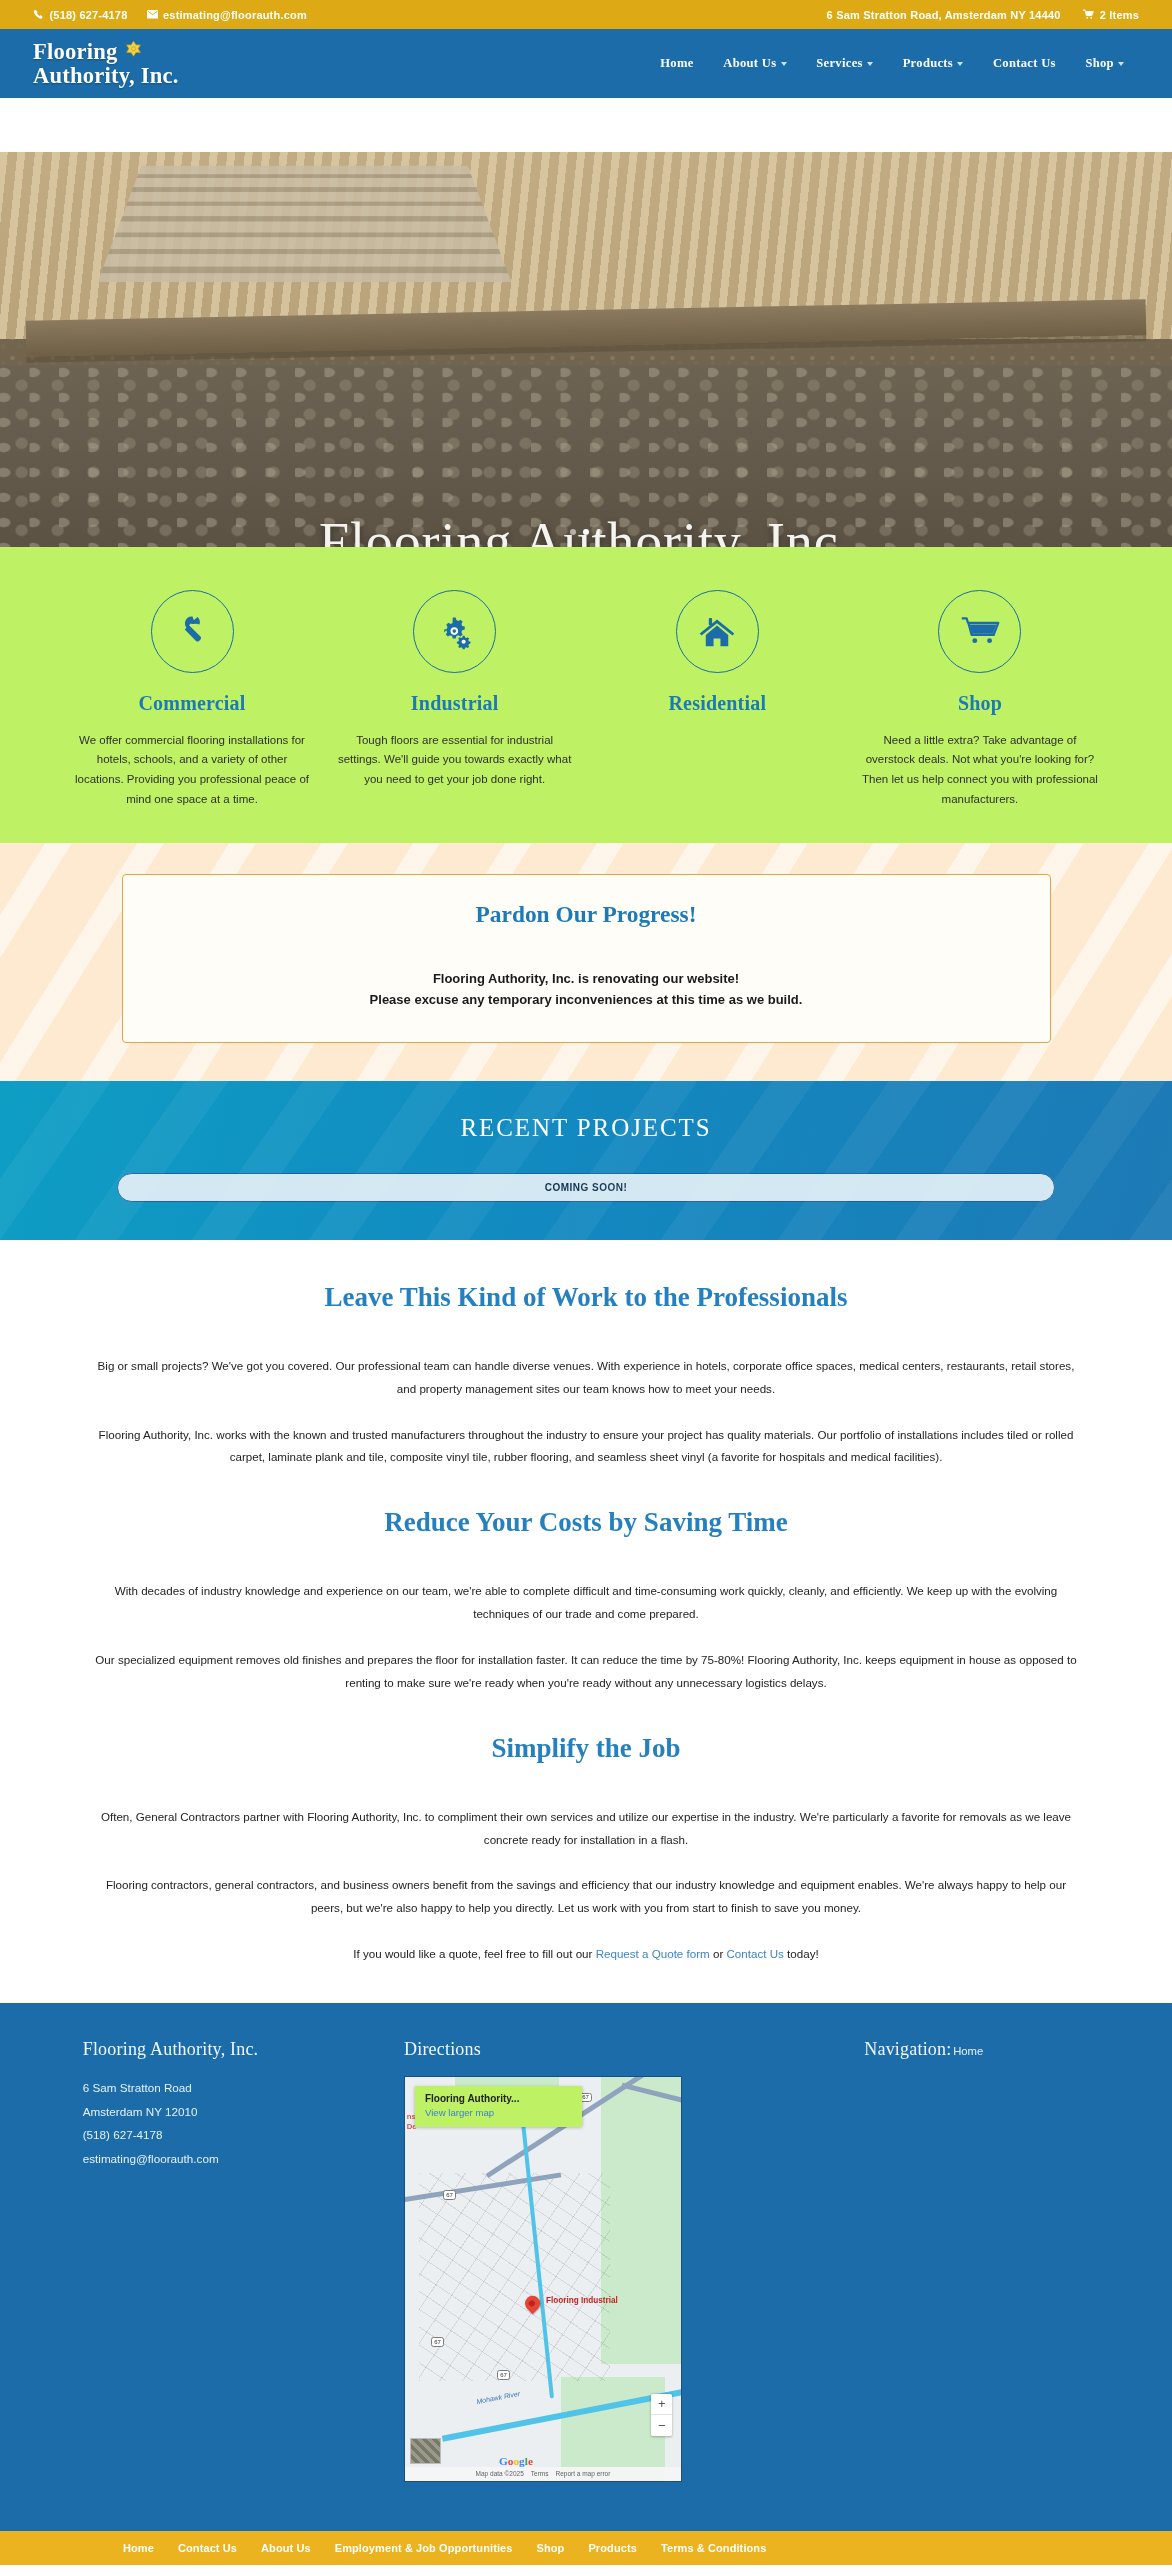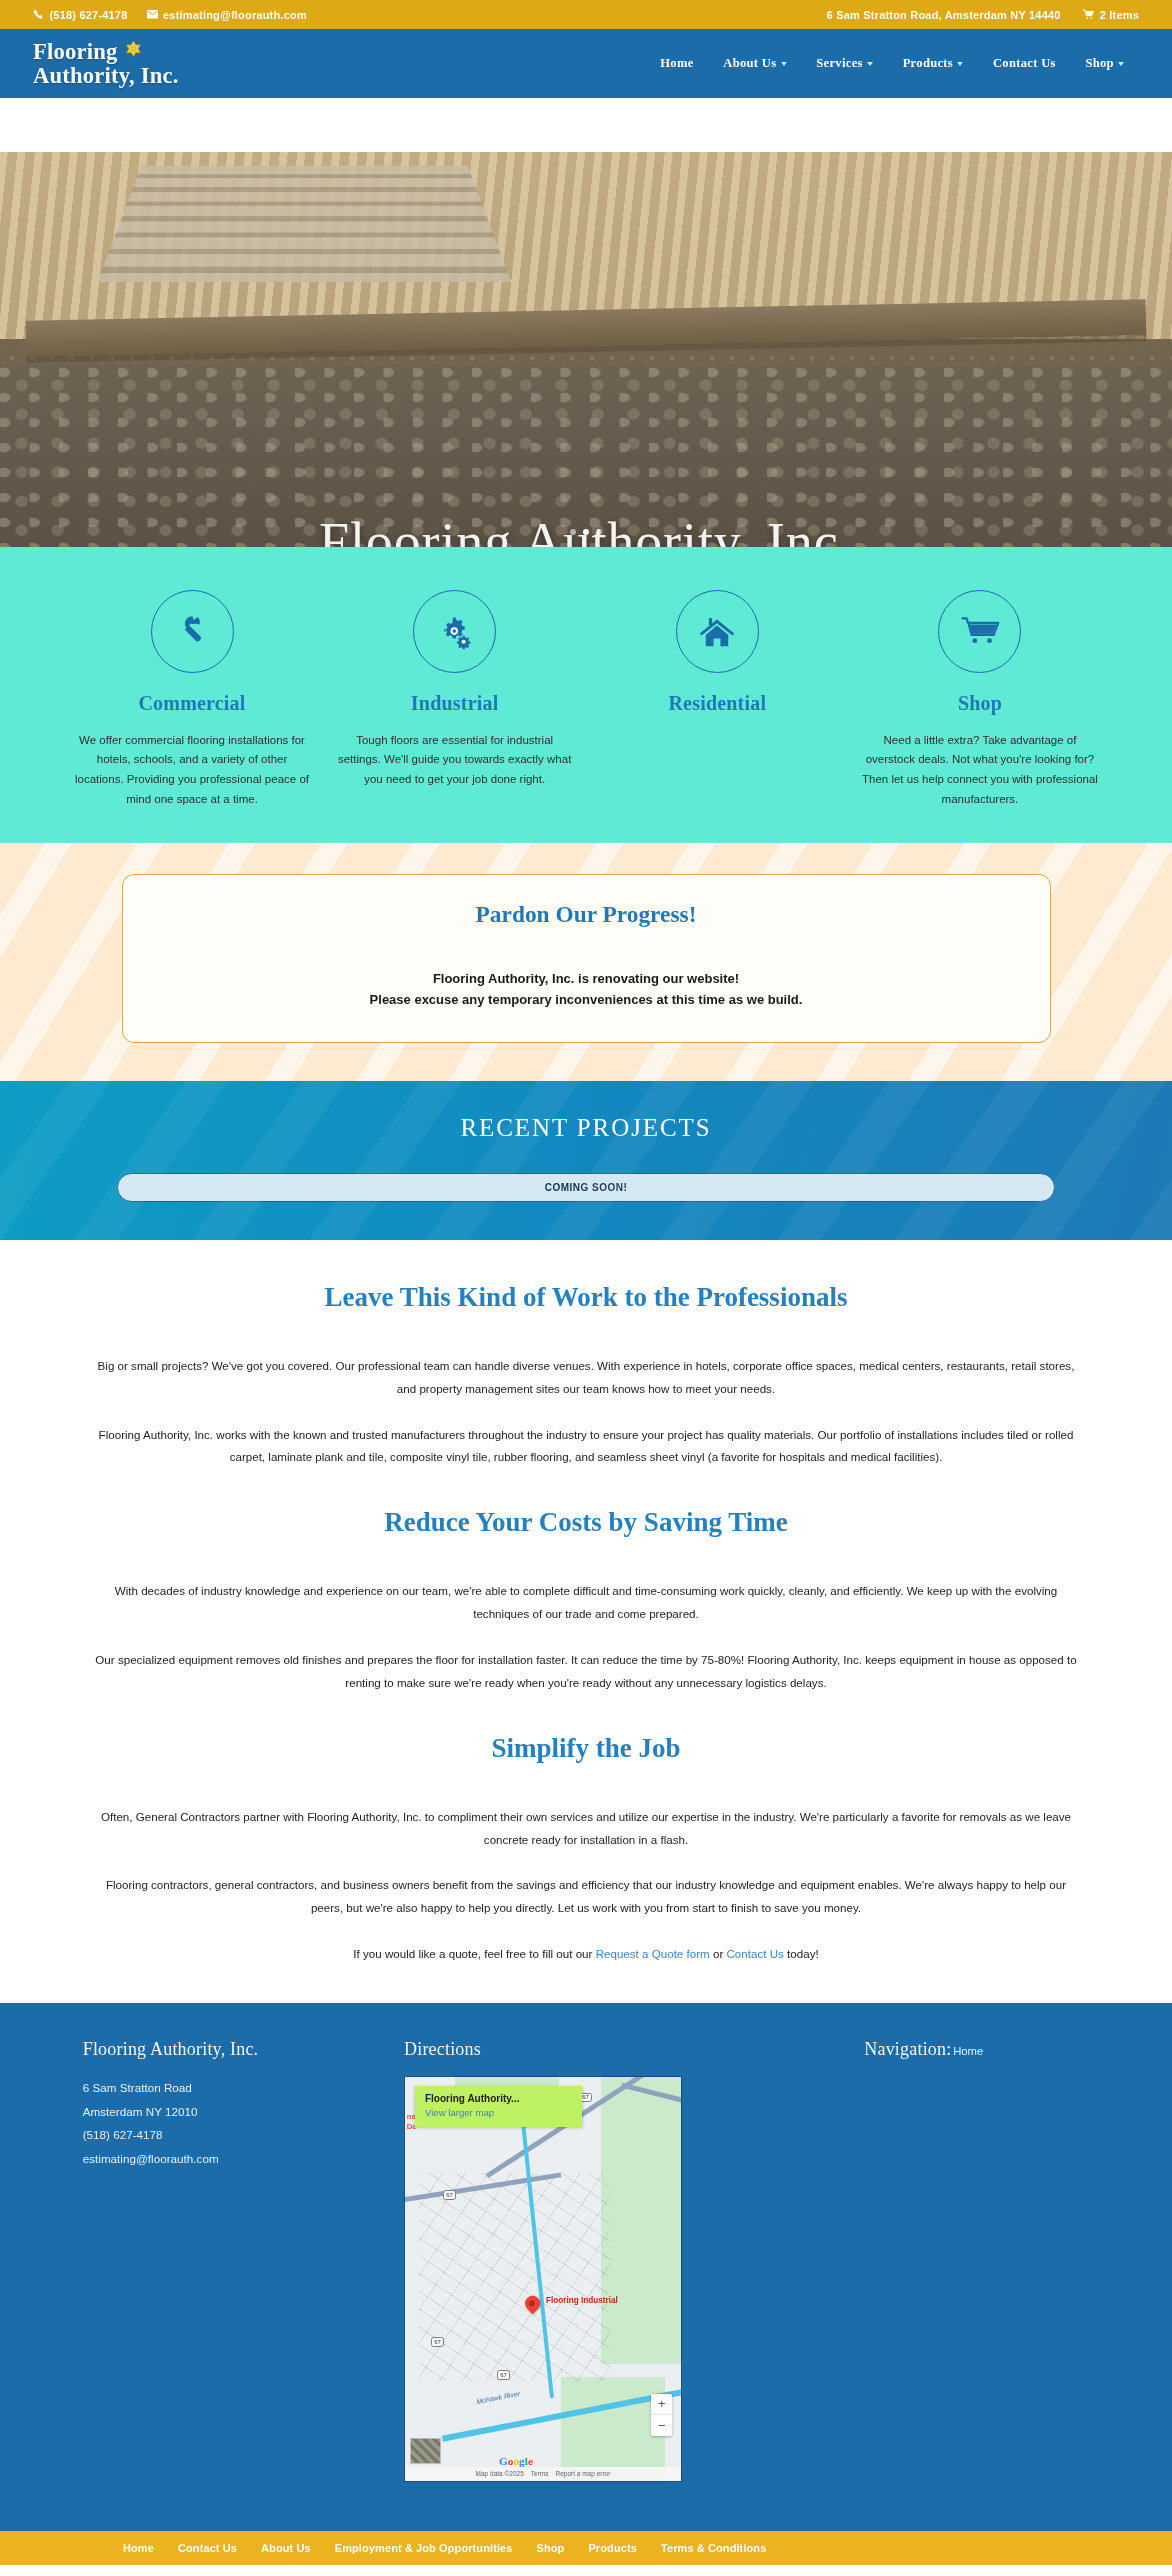--- a/index.html
+++ b/index.html
@@ -137,21 +137,21 @@
     line-height: 1;
   }
   .hero-dots {
     position: absolute; bottom: 12px; left: 0; right: 0;
     display: flex; justify-content: center; gap: 7px; z-index: 4;
   }
   .hero-dot { width: 6px; height: 6px; border-radius: 50%; background: rgba(255,255,255,.55); }
   .hero-dot.active { background: #ffffff; }
 
   
-  .cards-wrap { background: #5eead4; padding: 43px 13px 33px; }
+  .cards-wrap { background: #bef264; padding: 43px 13px 33px; }
   .cards {
     width: 1024px; margin: 0 auto;
     display: flex; justify-content: space-between;
   }
   .card { width: 236px; text-align: center; }
   .card-ico {
     width: 83px; height: 83px; border-radius: 50%;
     border: 1.7px solid #1b6ca8;
     margin: 0 auto 19px;
     display: flex; align-items: center; justify-content: center;
@@ -184,21 +184,21 @@
     background: repeating-linear-gradient(-58deg,
       rgba(255,255,255,.55) 0 22.6px,
       rgba(253,223,183,0) 22.6px 78px);
     pointer-events: none;
   }
   .notice {
     position: relative;
     width: 929px; margin: 0 auto;
     background: #fffdf8;
     border: 1.7px solid #e8a33d;
-    border-radius: 12px;
+    border-radius: 4px;
     padding: 26px 17.4px 31px;
     text-align: center;
   }
   .notice h2 {
     color: #1d7ab5;
     font-family: "Liberation Serif", serif;
     font-size: 23.4px;
     font-weight: bold;
     margin-bottom: 40px;
   }

